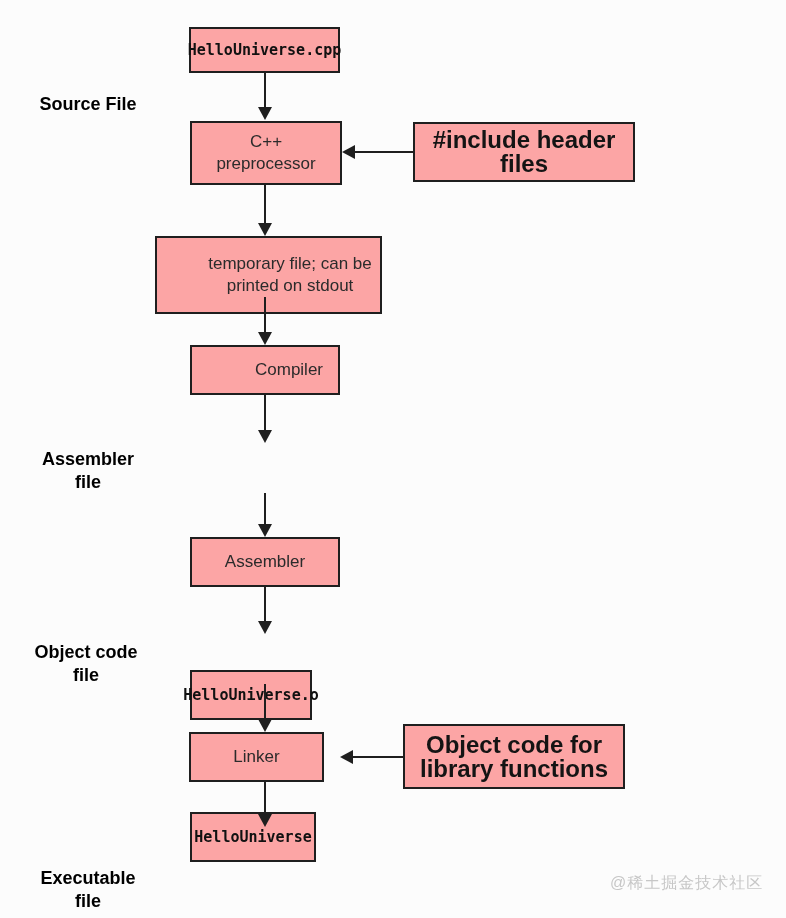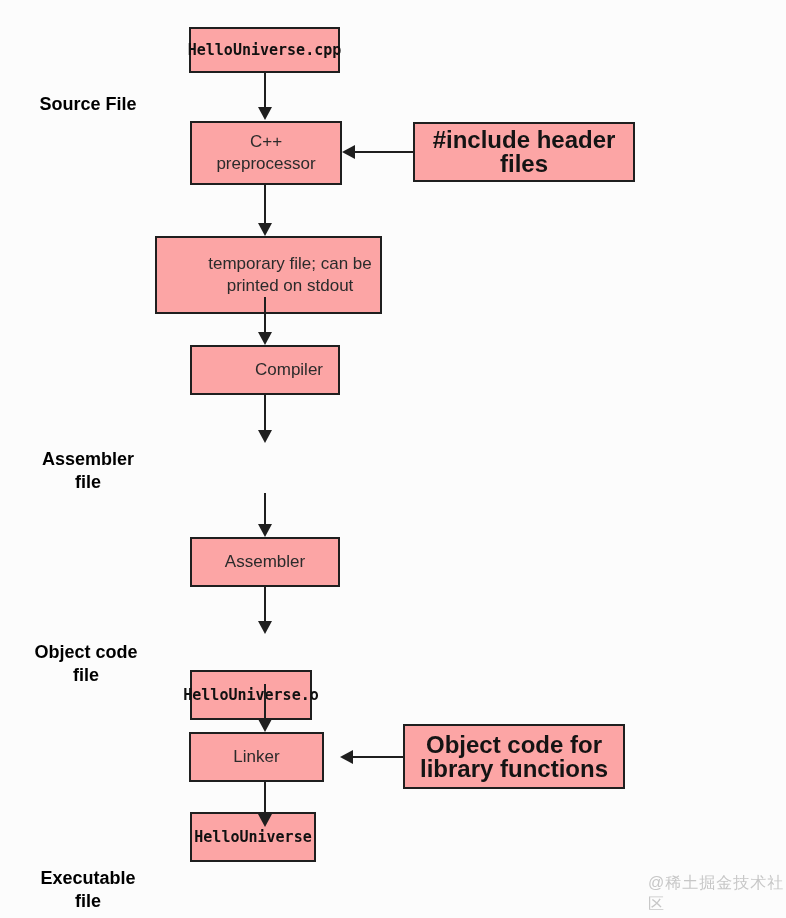--- a/index.html
+++ b/index.html
@@ -106,15 +106,15 @@
   <div class="varrow" style="left:264px; top:297px; height:36px;"></div>
   <div class="varrow" style="left:264px; top:395px; height:36px;"></div>
   <div class="varrow" style="left:264px; top:493px; height:32px;"></div>
   <div class="varrow" style="left:264px; top:587px; height:35px;"></div>
   <div class="varrow" style="left:264px; top:684px; height:36px;"></div>
   <div class="varrow" style="left:264px; top:782px; height:33px;"></div>
 
   <div class="harrow" style="left:355px; top:151px; width:58px;"></div>
   <div class="harrow" style="left:353px; top:756px; width:50px;"></div>
 
-  <div class="watermark" style="left:648px; top:873px;">@稀土掘金技术社区</div>
+  <div class="watermark" style="left:610px; top:873px;">@稀土掘金技术社区</div>
 
 </div>
 
 </body></html>

